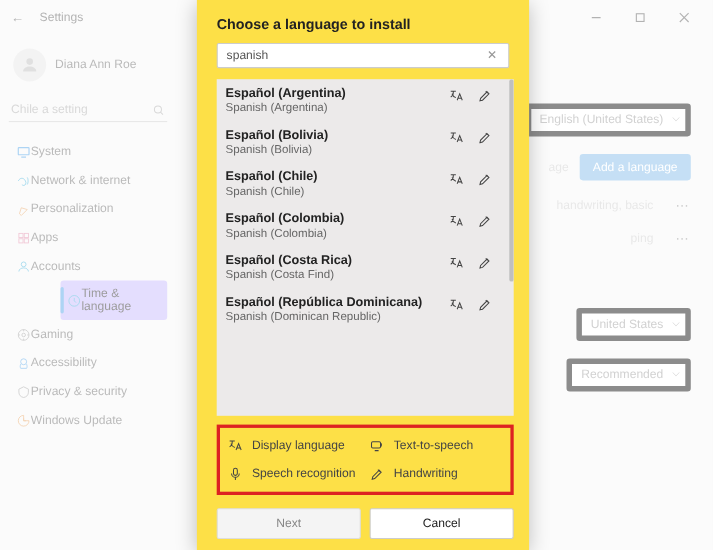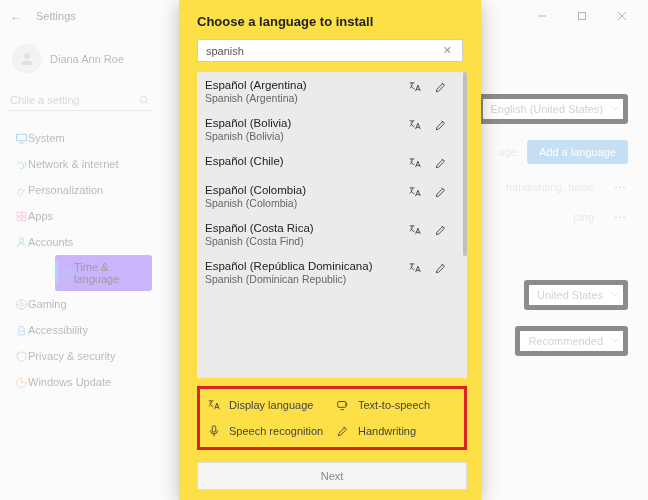--- a/index.html
+++ b/index.html
@@ -17,21 +17,21 @@
 
 .sidebar { width: 160px; padding: 6px 8px; }
 .profile { display: flex; align-items: center; gap: 8px; padding: 6px 4px; }
 .avatar { width: 30px; height: 30px; border-radius: 50%; background: #e5e5e5; display:flex; align-items:center; justify-content:center; color:#bbb; }
 .avatar svg { width: 18px; height: 18px; }
 .prof-name { font-size: 11px; color: #666; }
 .find-setting { margin: 10px 0 14px; border-bottom: 1px solid #ccc; padding: 4px 2px; display:flex; align-items:center; }
 .find-setting span { color:#aaa; font-size:11px; flex:1;}
 .nav-list { list-style: none; }
 .nav-item { display: flex; align-items: center; gap: 0; padding: 6px 6px; border-radius: 3px; color:#666; font-size: 11px; position: relative;}
-.nav-item.active { background: #8b5cf6; color:#222;margin-left:47px; }
+.nav-item.active { background: #c4b5fd; color:#222;margin-left:47px; }
 .nav-item.active::before { content:""; position:absolute; left:0; top:6px; bottom:6px; width:3px; background:#4aa0e6; border-radius:2px;}
 .nav-icon { width: 14px; height: 14px; display:inline-flex; align-items:center; justify-content:center; }
 .nav-icon svg { width: 13px; height:13px; }
 
 .content { flex:1; padding: 10px 20px; color:#bbb; }
 .page-title { font-size: 22px; font-weight: 600; color:#bbb; margin-bottom: 18px; }
 .row { display:flex; align-items:center; justify-content:flex-end; gap:10px; padding: 8px 0;}
 .dropdown { border:5px solid #000000; border-radius:3px; padding:4px 20px 4px 8px; font-size:11px; color:#999; position:relative; background:#fff;}
 .dropdown::after{content:"⌵"; position:absolute; right:5px; top:3px; font-size:9px;}
 .btn-add { background:#7fb9e8; color:#fff; padding:6px 12px; border-radius:3px; font-size:11px;}
@@ -41,21 +41,21 @@
 
 .overlay { position:absolute; inset:0; background:rgba(255,255,255,0.55); }
 .modal { position:absolute; left: 179px; top: 0; width: 302px; height: 500px; background:#fde047; box-shadow: 0 4px 18px rgba(0,0,0,0.25); display:flex; flex-direction:column; }
 .modal-title { font-size: 13px; font-weight:600; padding: 14px 18px 10px; color:#222;}
 .search-box { margin: 0 18px 10px; border:1px solid #ccc; background:#fff; display:flex; align-items:center; padding:4px 8px; border-radius:2px;}
 .search-box input { border:none; outline:none; flex:1; font-size:11px; color:#555; background:transparent;}
 .search-box .clear { color:#999; cursor:pointer; font-size:11px; padding:0 2px;}
 .lang-list { flex:1; overflow:hidden; background:#eceaea; margin: 0 14px 0 18px; position:relative;}
 .lang-list-inner { position:absolute; inset:0; overflow-y:hidden; padding-right:6px;}
 .lang-row { padding: 7px 8px 6px; display:grid; grid-template-columns: 1fr 20px 20px; gap:6px; align-items:start;}
-.lang-main { font-size: 11.5px; color:#222;}
+.lang-main { font-size: 11.5px; color:#222;font-weight:bold;}
 .lang-sub { font-size: 10.5px; color:#666; margin-top:1px;}
 .cap-icon { width:16px; height:16px; display:flex; align-items:center; justify-content:center; color:#444;}
 .cap-icon svg{width:14px;height:14px;}
 .scrollbar { position:absolute; right:0; top:0; width:4px; height:60%; background:#bfbfbf; border-radius:2px;}
 
 .legend { margin: 8px 14px 6px 18px; border:3px solid #d22; padding:8px 6px; display:grid; grid-template-columns: 1fr 1fr; row-gap:10px; column-gap:6px;}
 .legend-item { display:flex; align-items:center; gap:7px; font-size:11px; color:#444;}
 .legend-item .cap-icon{color:#444;}
 
 .modal-footer { display:flex; gap:8px; padding: 6px 14px 10px 18px;}
@@ -272,20 +272,21 @@
           <span class="cap-icon">
             <svg viewBox="0 0 24 24" fill="none" stroke="currentColor" stroke-width="1.6">
               <path d="M4 20l4-1 10-10-3-3L5 16z"></path>
               <path d="M13 5l3 3"></path>
             </svg>
           </span>
         </div>
         <div class="lang-row">
           <div>
             <div class="lang-main">Español (Chile)</div>
+            <div class="lang-sub">Spanish (Chile)</div>
           </div>
           <span class="cap-icon">
             <svg viewBox="0 0 24 24" fill="none" stroke="currentColor" stroke-width="1.6">
               <path d="M3 5h8M7 5v2c0 4-2 6-4 7M5 9c1 3 3 5 6 6"></path>
               <path d="M13 19l4-10 4 10M14.5 16h5"></path>
             </svg>
           </span>
           <span class="cap-icon">
             <svg viewBox="0 0 24 24" fill="none" stroke="currentColor" stroke-width="1.6">
               <path d="M4 20l4-1 10-10-3-3L5 16z"></path>
@@ -383,14 +384,15 @@
           <svg viewBox="0 0 24 24" fill="none" stroke="currentColor" stroke-width="1.6">
             <path d="M4 20l4-1 10-10-3-3L5 16z"></path>
             <path d="M13 5l3 3"></path>
           </svg>
         </span>
         <span>Handwriting</span>
       </div>
   </div>
   <div class="modal-footer">
     <div class="mbtn">Next</div>
+    <div class="mbtn cancel">Cancel</div>
   </div>
 </div>
 
 </body></html>

